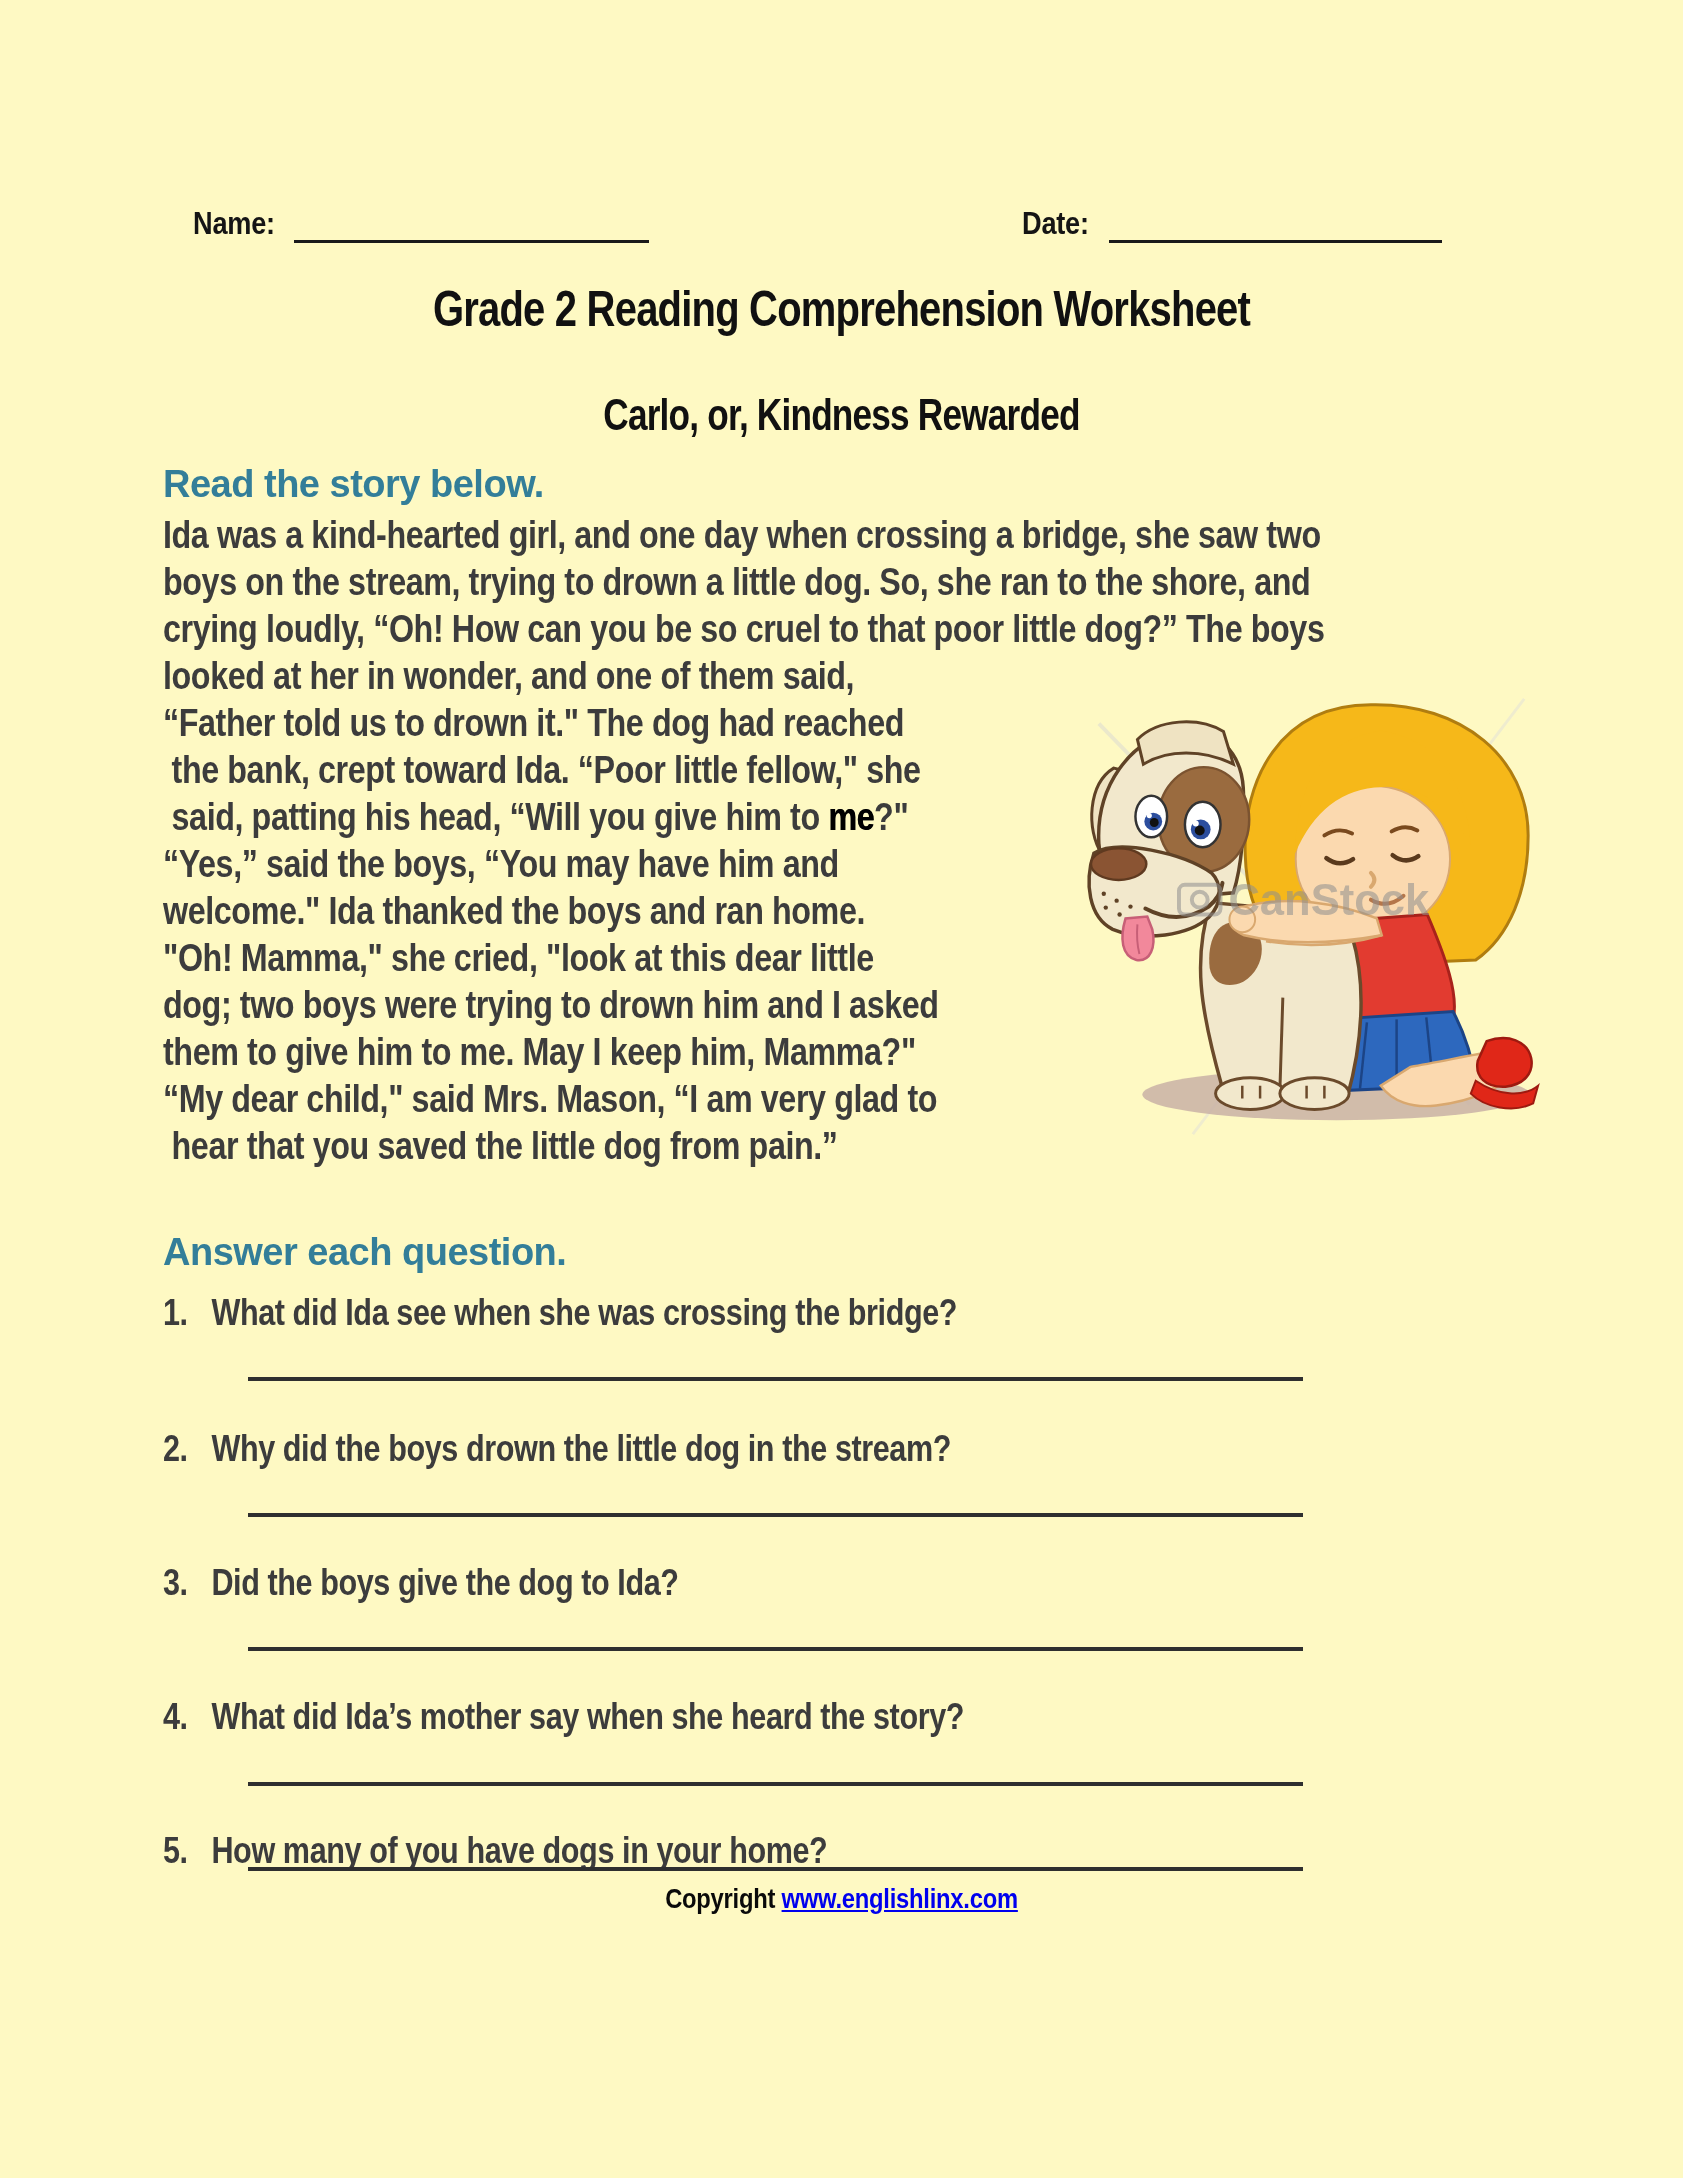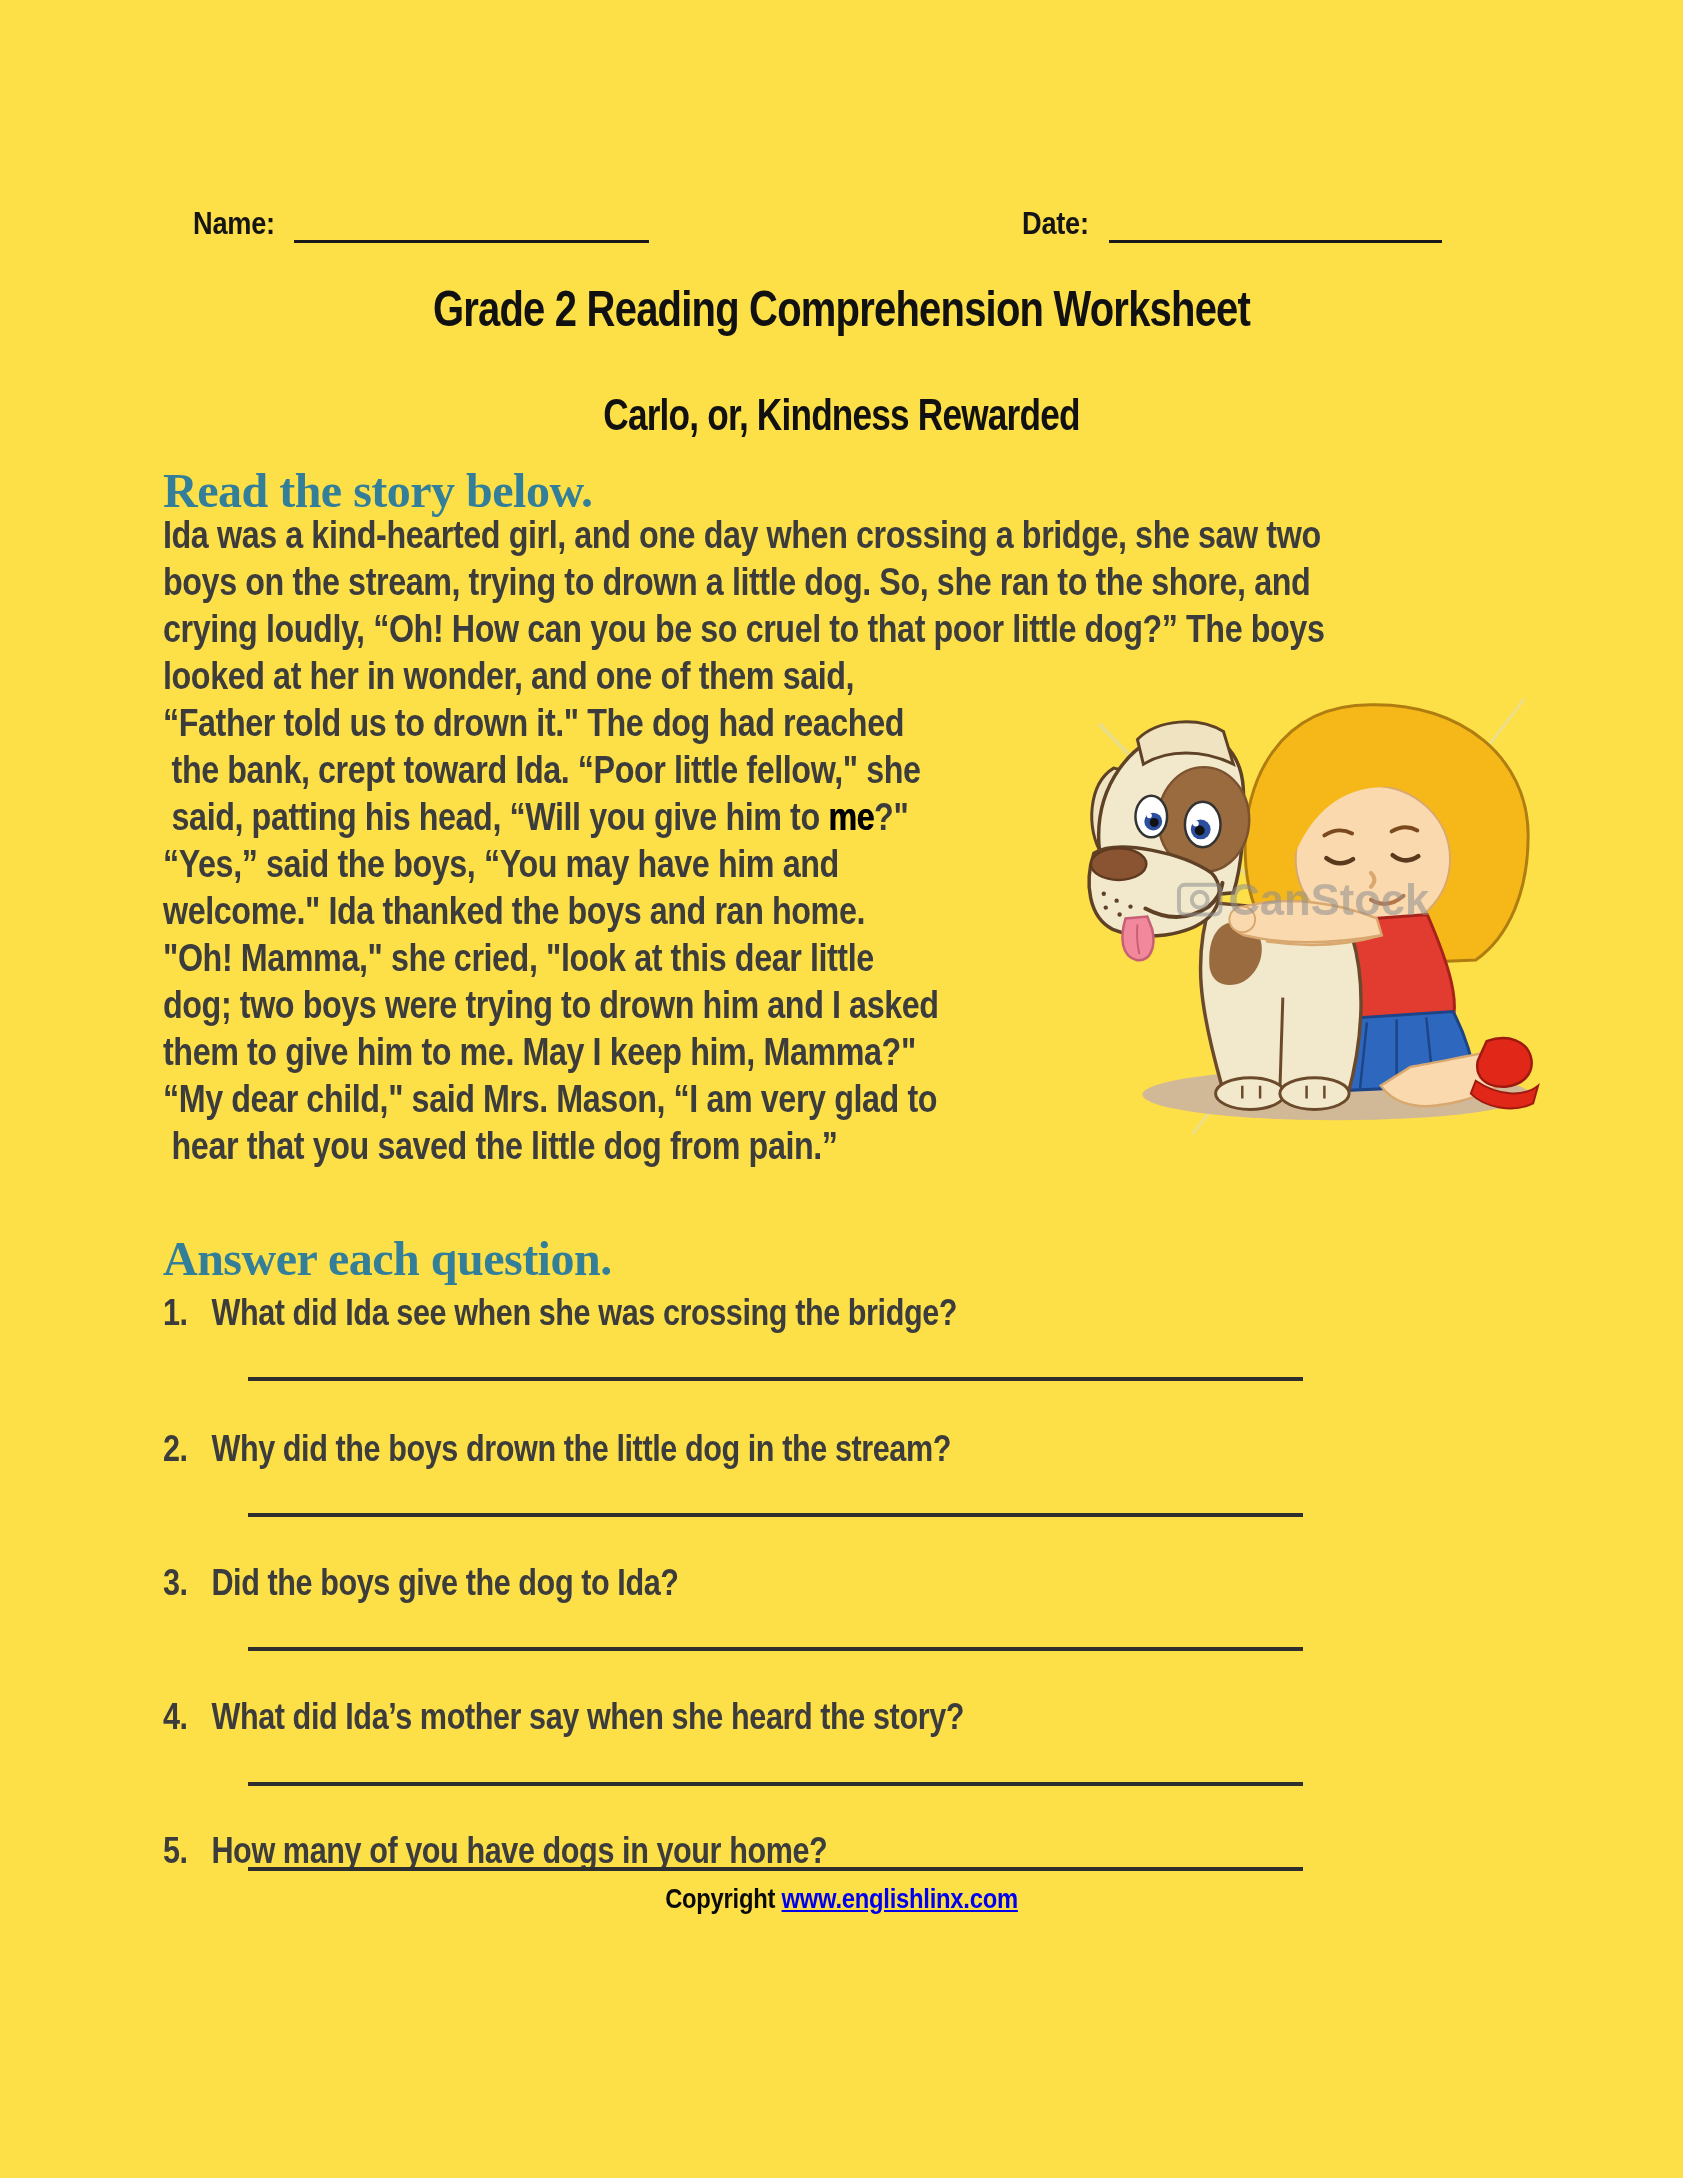--- a/index.html
+++ b/index.html
@@ -1,18 +1,18 @@
 <!DOCTYPE html>
 <html><head>
 <meta charset="utf-8">
 <style>
   html,body { margin:0; padding:0; background:#e8e8e8; }
   .page {
     position:relative; width:1683px; height:2178px; margin:0 auto;
-    background:#fde047; overflow:hidden;
+    background:#fef9c3; overflow:hidden;
     font-family:"Liberation Sans", sans-serif; font-weight:bold;
     color:#3c3c3c;
   }
   .condense-l { transform:scaleX(0.85); transform-origin:0 50%; }
 
   .field-label { position:absolute; top:205px; font-size:32px; color:#151515; letter-spacing:-0.3px; }
   .blank-line  { position:absolute; top:204px; height:36px; border-bottom:3px solid #1a1a1a; }
   #name-label { left:193px; }
   #name-line  { left:294px; width:355px; }
   #date-label { left:1022px; }
@@ -22,21 +22,21 @@
     position:absolute; top:280px; left:0; right:0; text-align:center;
     font-size:50px; color:#111; letter-spacing:-1px;
     transform:scaleX(0.8); transform-origin:50% 50%;
   }
   .doc-subtitle {
     position:absolute; top:390px; left:0; right:0; text-align:center;
     font-size:44px; color:#111; letter-spacing:-1px;
     transform:scaleX(0.8); transform-origin:50% 50%;
   }
   .section-heading {
-    position:absolute; left:163px; font-size:48px; letter-spacing:-0.5px;font-family:Liberation Serif, serif;
+    position:absolute; left:163px; font-size:38px; letter-spacing:-0.5px;
   }
   #read-instruction { top:463px; }
   #answer-instruction { top:1231px;text-align:right; }
 
   #story-lines {
     position:absolute; left:163px; top:512px; width:1386px;
     font-size:38px; line-height:47px; letter-spacing:-0.5px;
   }
   .story-line { white-space:pre; transform:scaleX(0.85); transform-origin:0 50%; }
   .em-word { color:#000; text-shadow:0.6px 0 0 #000; }

